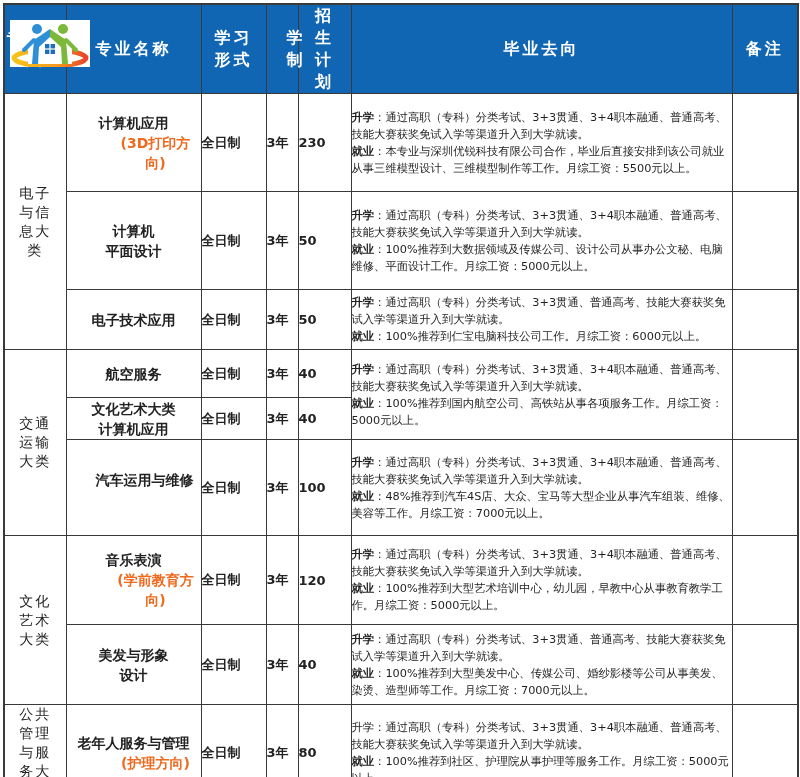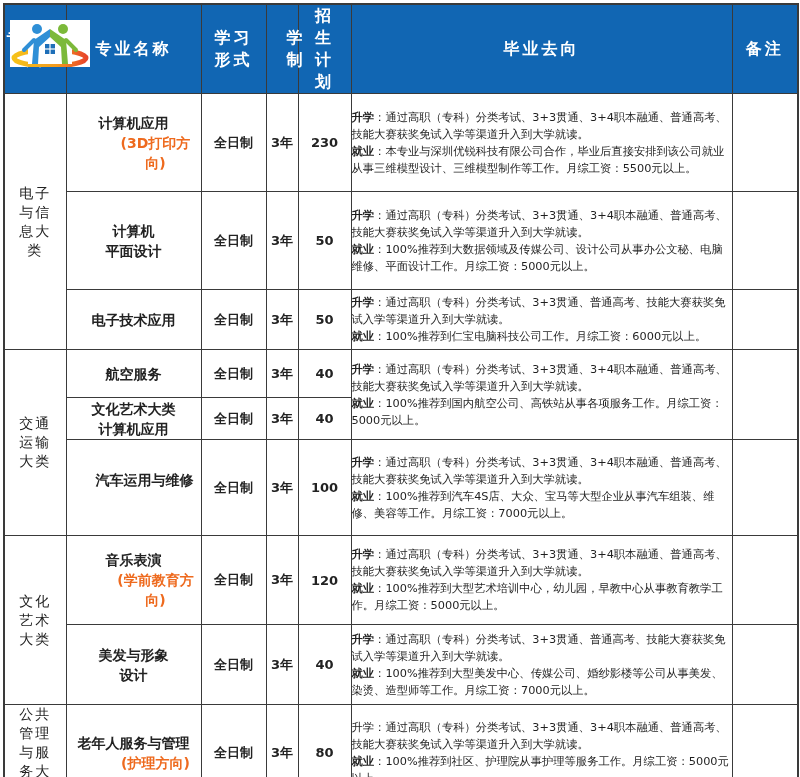--- a/index.html
+++ b/index.html
@@ -20,22 +20,22 @@
   }
   thead th.narrow { letter-spacing: 1px; }
   td.cat {
     text-align: center; font-weight: normal; font-size: 14px;
     color: #222; line-height: 19px; letter-spacing: 2px;
   }
   td.cat span { display: inline-block; width: 34px; word-break: break-all; }
   td.major { text-align: center; font-weight: bold; font-size: 14px; color: #222; line-height: 20px; }
   td.major .dir { color: #ee6a1e; display: block; padding-left: 44px; }
   td.major .name { display: block; }
-  td.mode, td.years, td.plan { text-align: center; font-weight: bold; font-size: 13px; color: #222; }
-  td.years { text-align: center; padding-left: 4px; }
+  td.mode, td.years, td.plan { text-align: left; font-weight: bold; font-size: 13px; color: #222; }
+  td.years { text-align: left; padding-left: 4px; }
   td.dest { font-size: 11.3px; color: #1f1f1f; line-height: 17px; padding: 3px 3px 3px 4px; text-align: left; margin-left: 48px; }
   td.dest b { font-weight: bold; }
   td.note { background: #fff; }
   .logo {
     position: absolute; left: 10px; top: 20px; width: 80px; height: 47px;
     background: #ffffff;
   }
 </style>
 </head>
 <body>
@@ -117,21 +117,21 @@
       <td class="years">3年</td>
       <td class="plan">40</td>
     </tr>
     <tr style="height:96px">
       <td class="major" style="vertical-align:middle;">
         <span class="name" style="position:relative; top:-8px;padding-left:22px;">汽车运用与维修</span>
       </td>
       <td class="mode">全日制</td>
       <td class="years">3年</td>
       <td class="plan">100</td>
-      <td class="dest"><b>升学</b><span>：通过高职（专科）分类考试、3+3贯通、3+4职本融通、普通高考、技能大赛获奖免试入学等渠道升入到大学就读。</span><br><b>就业</b><span>：100%推荐到汽车4S店、大众、宝马等大型企业从事汽车组装、维修、美容等工作。月综工资：7000元以上。</span></td>
+      <td class="dest"><b>升学</b><span>：通过高职（专科）分类考试、3+3贯通、3+4职本融通、普通高考、技能大赛获奖免试入学等渠道升入到大学就读。</span><br><b>就业</b><span>：48%推荐到汽车4S店、大众、宝马等大型企业从事汽车组装、维修、美容等工作。月综工资：7000元以上。</span></td>
       <td class="note"></td>
     </tr>
 
     <tr style="height:89px">
       <td class="cat" rowspan="2"><span>文化艺术大类</span></td>
       <td class="major">
         <span class="name">音乐表演</span>
         <span class="dir">(学前教育方向)</span>
       </td>
       <td class="mode">全日制</td>

